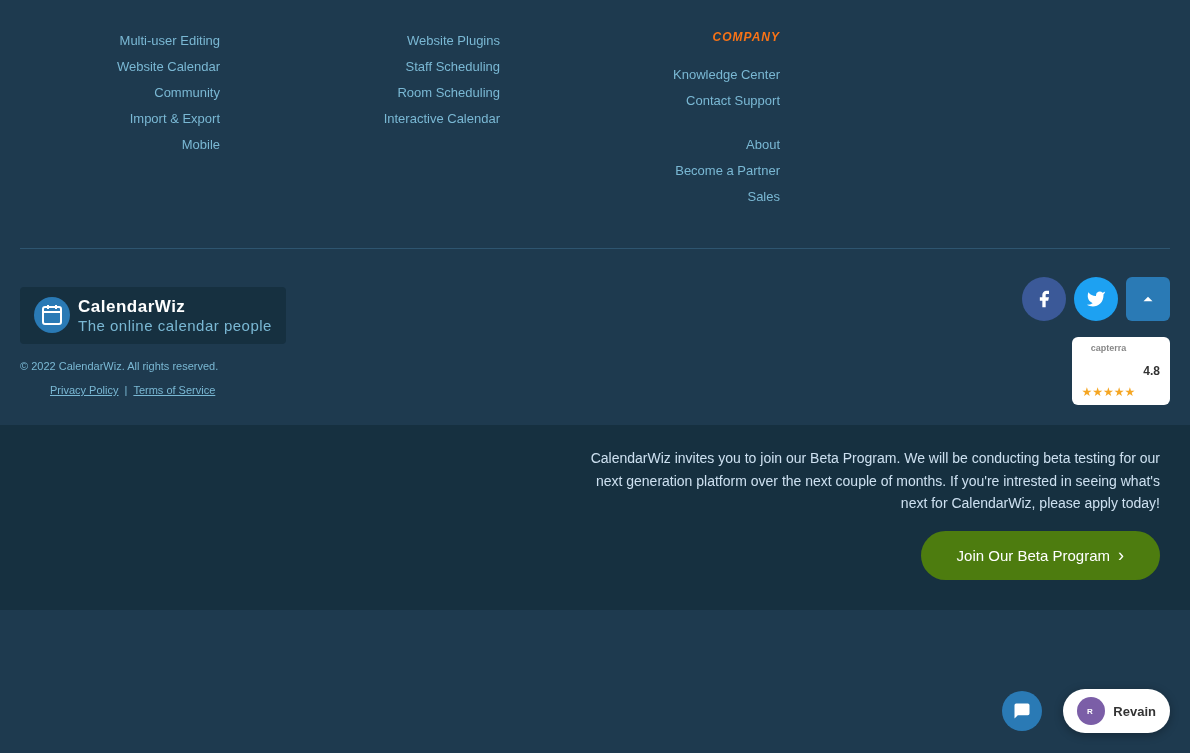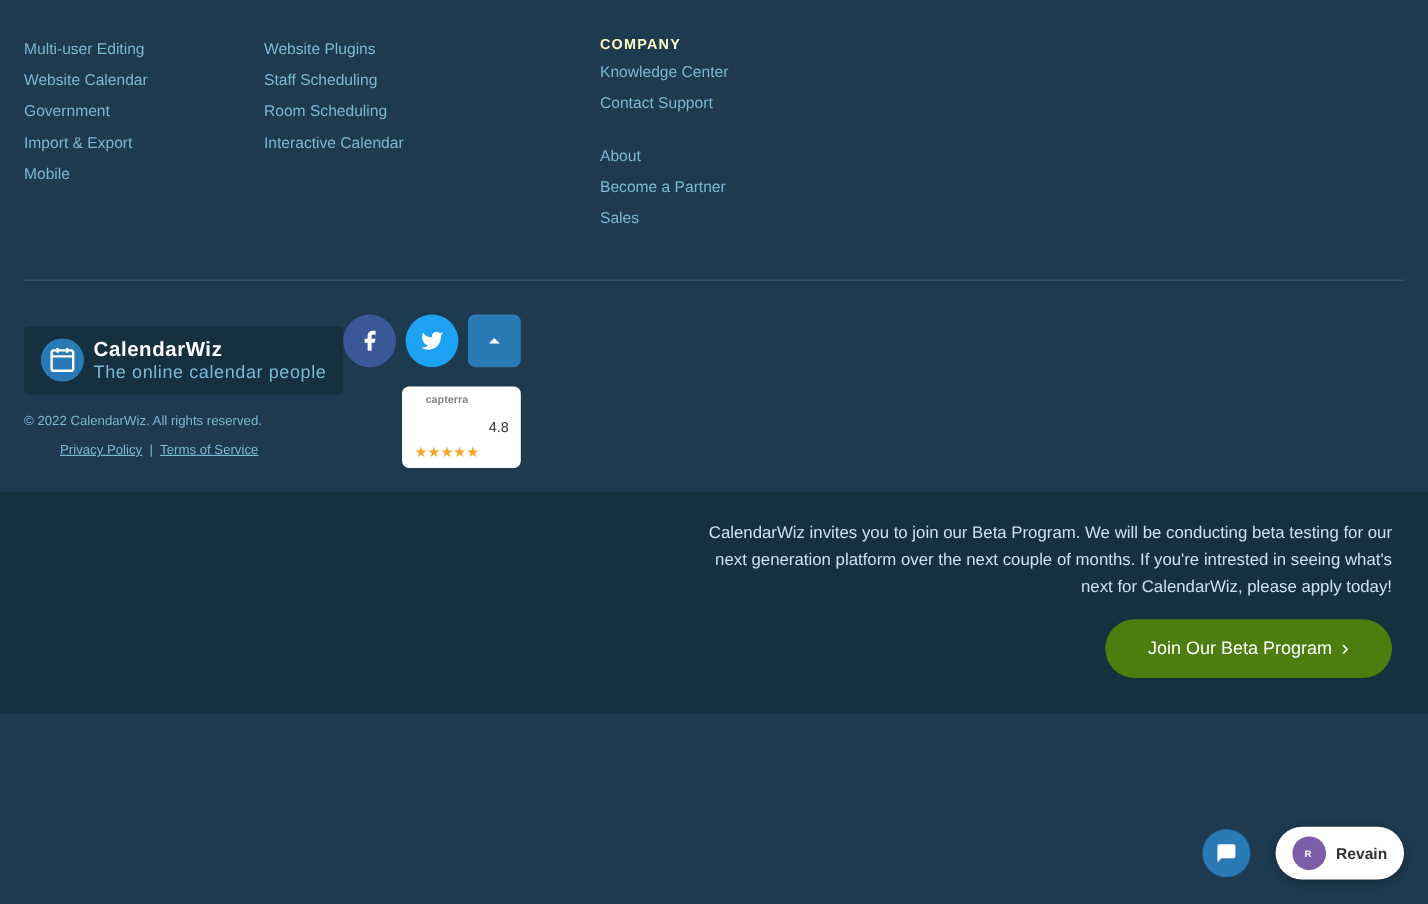--- a/index.html
+++ b/index.html
@@ -21,48 +21,51 @@
       display: grid;
       grid-template-columns: 200px 280px 280px 300px;
       padding: 10px 20px 30px 20px;
       gap: 0;
     }
 
     .nav-col {
       display: flex;
       flex-direction: column;
       gap: 4px;
+      align-items: flex-end;
     }
 
     .nav-col-header {
       font-size: 12px;
       font-weight: 700;
-      color: #fef9c3;
+      color: #f97316;
       letter-spacing: 1px;
       text-transform: uppercase;
-      margin-bottom: 1px;
+      margin-bottom: 16px;
+      font-style: italic;
     }
 
     .nav-link {
       font-size: 13px;
       color: #7ab8d4;
       text-decoration: none;
       cursor: pointer;
       line-height: 1.7;
     }
 
     .divider {
       border: none;
       border-top: 1px solid #2e5570;
       margin: 10px 20px;
     }
 
     .footer-bottom {
       display: flex;
       align-items: center;
+      justify-content: space-between;
       padding: 18px 20px 10px 20px;
       flex-wrap: wrap;
     }
 
     .footer-logo-area {
       display: flex;
       flex-direction: column;
       gap: 10px;
     }
 
@@ -183,21 +186,21 @@
       margin-top: 6px;
     }
 
     .captcha-stars {
       color: #f5a623;
       font-size: 12px;
     }
 
     .captcha-rating {
       font-size: 12px;
-      font-weight: normal;
+      font-weight: bold;
       color: #333;
     }
 
     .beta-section {
       background-color: #163040;
       margin: 10px 0 0 0;
       padding: 22px 30px 30px 30px;
       display: flex;
       flex-direction: column;
       align-items: flex-end;
@@ -272,21 +275,21 @@
   </style>
 </head>
 <body>
 
 <div class="main-footer">
   <div class="nav-grid">
 
     <div class="nav-col">
       <a class="nav-link">Multi-user Editing</a>
       <a class="nav-link">Website Calendar</a>
-      <a class="nav-link">Government</a>
+      <a class="nav-link">Community</a>
       <a class="nav-link">Import &amp; Export</a>
       <a class="nav-link">Mobile</a>
     </div>
 
 
     <div class="nav-col">
       <a class="nav-link">Website Plugins</a>
       <a class="nav-link">Staff Scheduling</a>
       <a class="nav-link">Room Scheduling</a>
       <a class="nav-link">Interactive Calendar</a>

